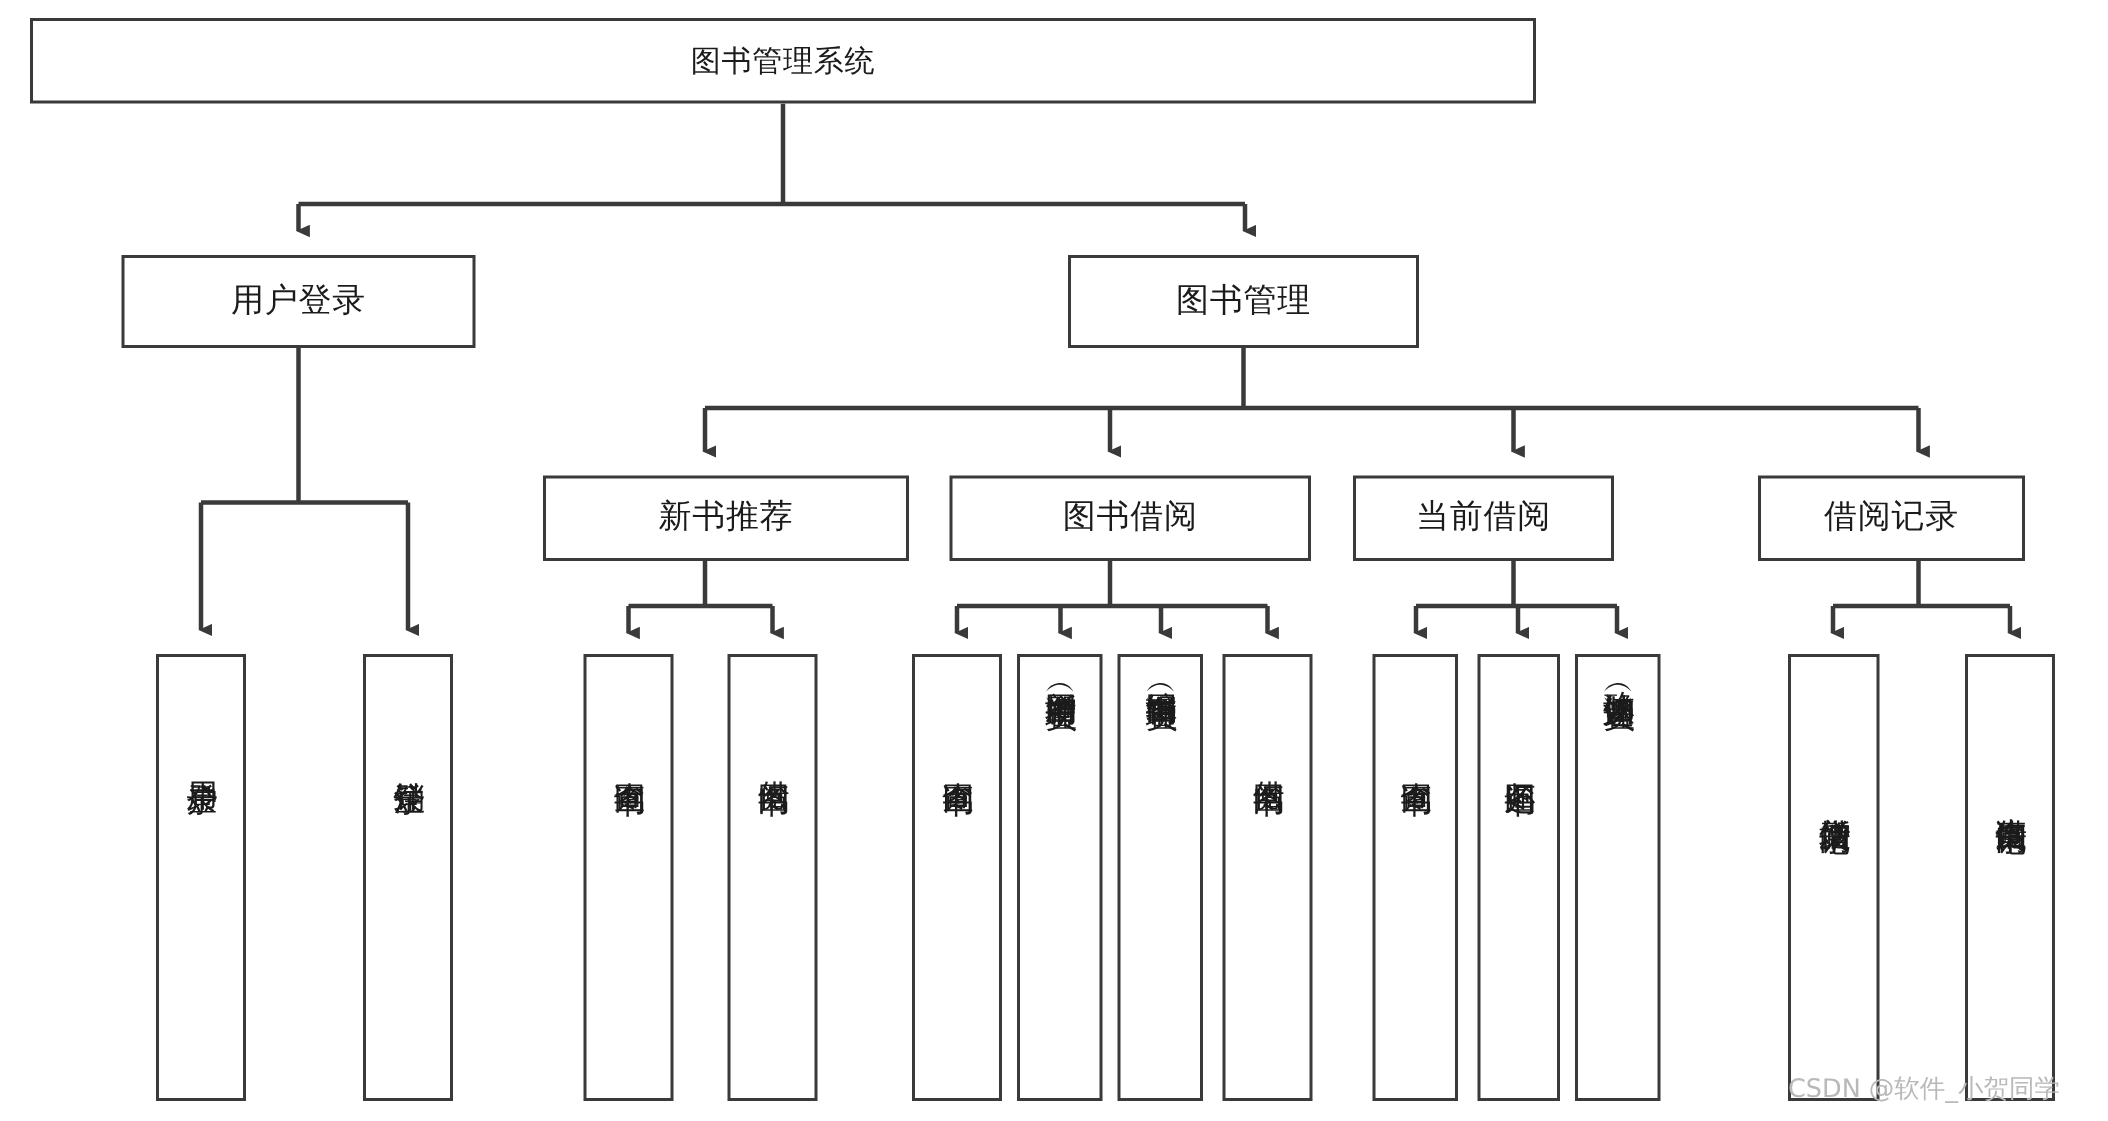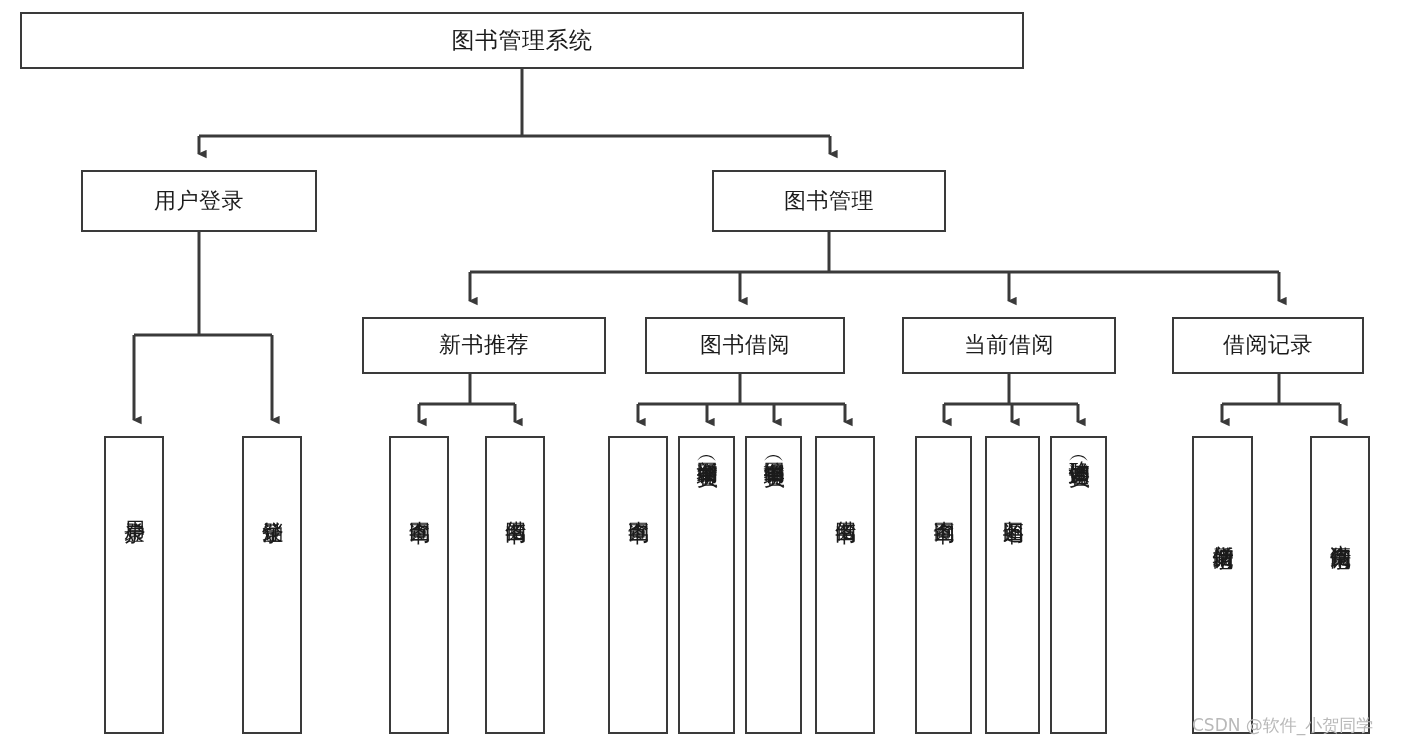--- a/index.html
+++ b/index.html
@@ -38,21 +38,21 @@
   .node-label {
     display: block;
     text-align: center;
     line-height: 1.04;
     letter-spacing: 0.5px;
   }
   .node.horiz .node-label {
     font-size: 22px;
   }
   .node.root .node-label {
-    font-size: 23px;
+    font-size: 20px;
   }
   .node.vert {
     align-items: flex-start;
     justify-content: center;
     padding-top: 6px;
   }
   .node.vert .node-label {
     writing-mode: vertical-rl;
     text-orientation: upright;
     font-size: 21px;
@@ -139,27 +139,27 @@
       </div>
       <div class="node horiz" style="left: 81px; top: 170px; width: 236px; height: 62px;">
         <span class="node-label">用户登录</span>
       </div>
       <div class="node horiz" style="left: 712px; top: 170px; width: 234px; height: 62px; justify-content: center;">
         <span class="node-label">图书管理</span>
       </div>
       <div class="node horiz" style="left: 362px; top: 317px; width: 244px; height: 57px;">
         <span class="node-label">新书推荐</span>
       </div>
-      <div class="node horiz" style="left: 633px; top: 317px; width: 200px; height: 57px; margin-left: 12px;">
+      <div class="node horiz" style="left: 633px; top: 317px; width: 241px; height: 57px;">
         <span class="node-label">图书借阅</span>
       </div>
-      <div class="node horiz" style="left: 902px; top: 317px; width: 214px; height: 57px; align-items: center;">
+      <div class="node horiz" style="left: 902px; top: 317px; width: 174px; height: 57px; align-items: center;">
         <span class="node-label">当前借阅</span>
       </div>
-      <div class="node horiz" style="left: 1172px; top: 317px; width: 192px; height: 57px;">
+      <div class="node horiz" style="left: 1172px; top: 317px; width: 178px; height: 57px;">
         <span class="node-label">借阅记录</span>
       </div>
       <div class="node vert center" style="left: 104px; top: 436px; width: 60px; height: 298px;">
         <span class="node-label">用户登录</span>
       </div>
       <div class="node vert center" style="left: 242px; top: 436px; width: 60px; height: 298px;">
         <span class="node-label">注销登录</span>
       </div>
       <div class="node vert center" style="left: 389px; top: 436px; width: 60px; height: 298px;">
         <span class="node-label">查询图书</span>

